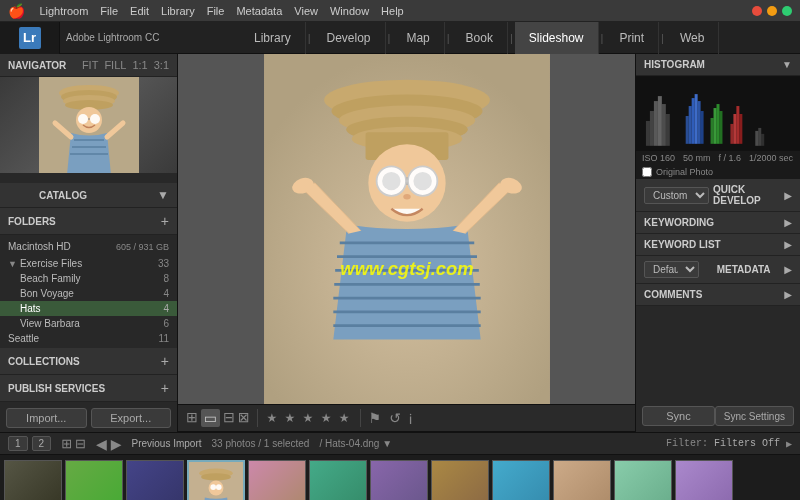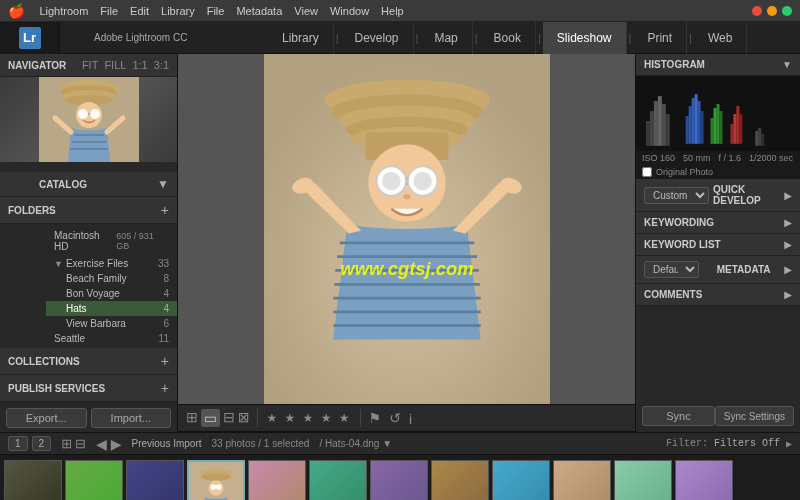--- a/index.html
+++ b/index.html
@@ -12,21 +12,21 @@
       border-bottom: 1px solid #222;
     }
     #menubar .win-control { width: 10px; height: 10px; border-radius: 50%; }
     .wc-red { background: #e74c3c; }
     .wc-yellow { background: #f39c12; }
     .wc-green { background: #2ecc71; }
 
     
     #header {
       display: flex; align-items: center; height: 32px;
-      background: #222; border-bottom: 1px solid #111; gap: 28px;
+      background: #222; border-bottom: 1px solid #111;
     }
     #lr-logo {
       width: 60px; height: 32px; background: #1a1a1a;
       display: flex; align-items: center; justify-content: center;
       border-right: 1px solid #111;
     }
     #lr-logo .lr-badge {
       background: #3b7aba; color: white; font-size: 13px; font-weight: bold;
       width: 22px; height: 22px; display: flex; align-items: center; justify-content: center;
       border-radius: 2px;
@@ -57,21 +57,21 @@
       display: flex; align-items: center; justify-content: center;
     }
 
     
     .panel-section-header {
       display: flex; align-items: center; justify-content: space-between;
       padding: 5px 8px; background: #333; border-bottom: 1px solid #222; cursor: pointer;
     }
     .panel-section-header .section-label { font-size: 10px; color: #ccc; font-weight: bold; text-transform: uppercase; }
     .panel-section-header .section-toggle { color: #aaa; font-size: 12px; }
-    .panel-section-content { padding: 2px 0; margin-left: 46px; }
+    .panel-section-content { padding: 2px 0; }
 
     .folder-item {
       display: flex; align-items: center; padding: 2px 8px; cursor: pointer;
     }
     .folder-item .folder-name { font-size: 10px; color: #bbb; flex: 1; }
     .folder-item .folder-count { font-size: 10px; color: #888; }
     .folder-arrow { color: #888; font-size: 9px; margin-right: 3px; }
 
     .folders-header-row {
       display: flex; align-items: center; justify-content: space-between; padding: 4px 8px;
@@ -289,22 +289,22 @@
       <span class="section-label">Collections</span>
       <span class="section-add-btn">+</span>
     </div>
 
     <div class="panel-section-header">
       <span class="section-label">Publish Services</span>
       <span class="section-add-btn">+</span>
     </div>
 
     <div style="display:flex; gap:4px; padding:6px 6px 4px; margin-top:auto;">
+      <button class="toolbar-btn" style="flex:1; font-size:11px; justify-content:center;">Import...</button>
       <button class="toolbar-btn" style="flex:1; font-size:11px; justify-content:center;">Export...</button>
-      <button class="toolbar-btn" style="flex:1; font-size:11px; justify-content:center;">Import...</button>
     </div>
   </div>
 
   <div id="center-area">
 
     <div id="main-image-area">
       <svg width="310" height="380" viewBox="0 0 310 380" style="max-height:100%;">
         <rect width="310" height="380" fill="#c4b090"></rect>
 
         <rect width="310" height="380" fill="url(#bg-grad)"></rect>

